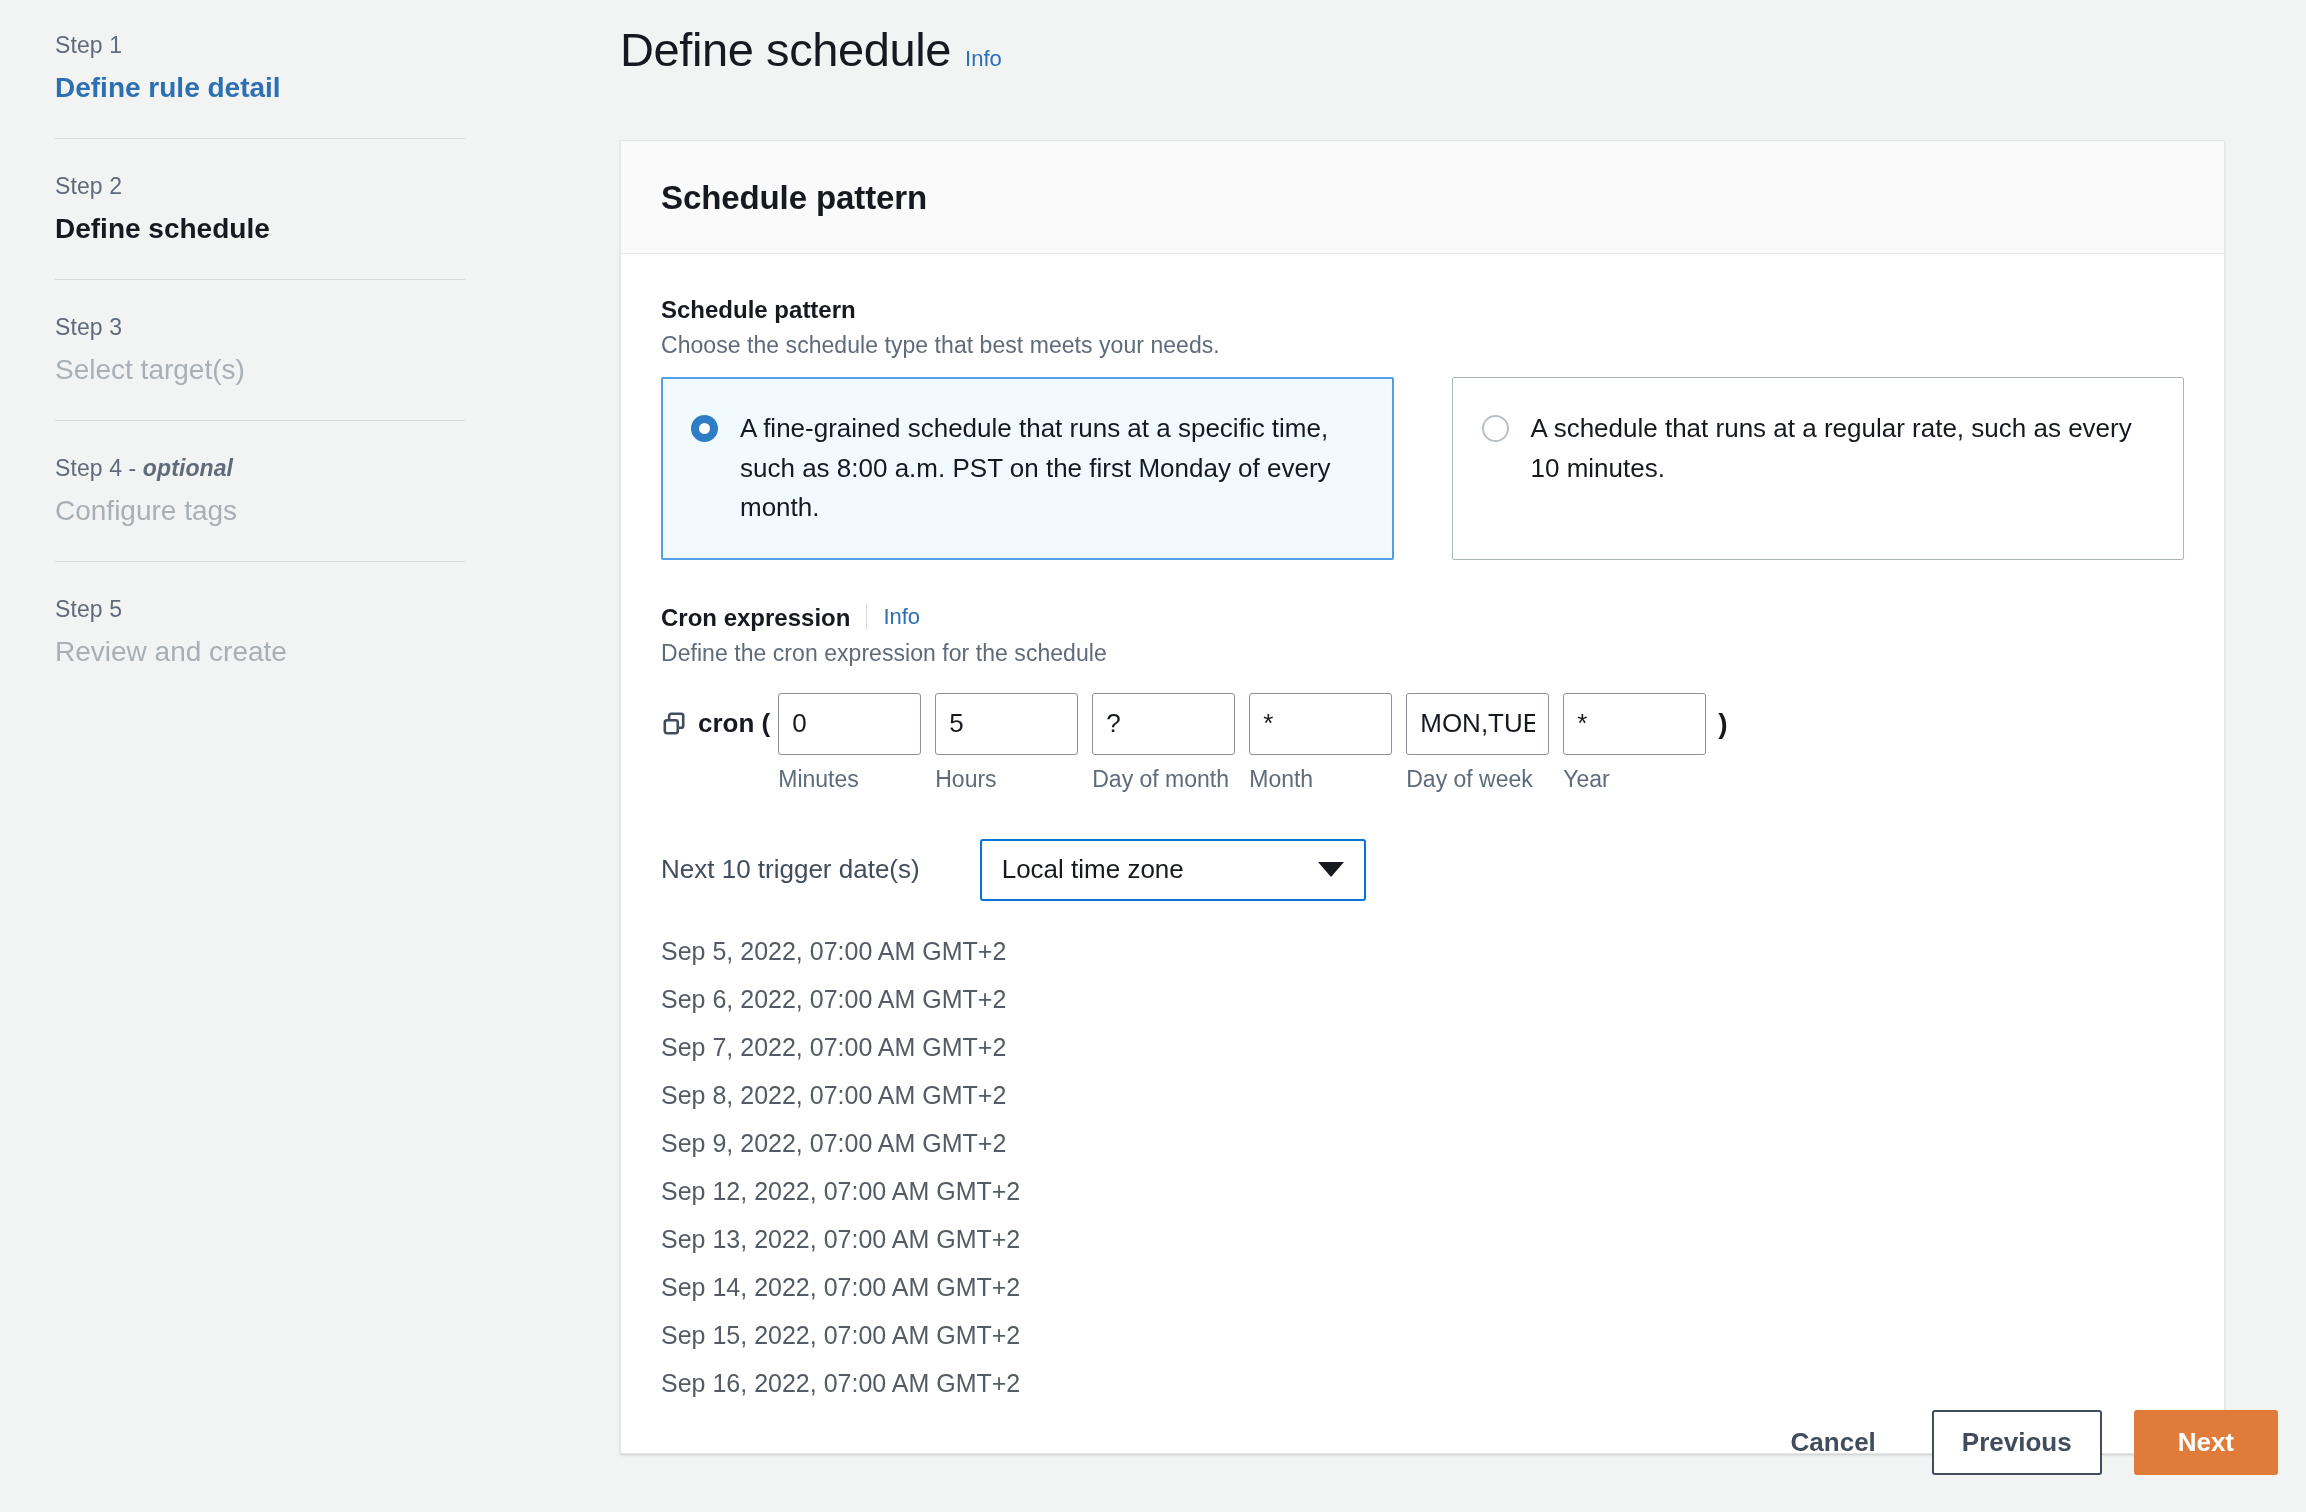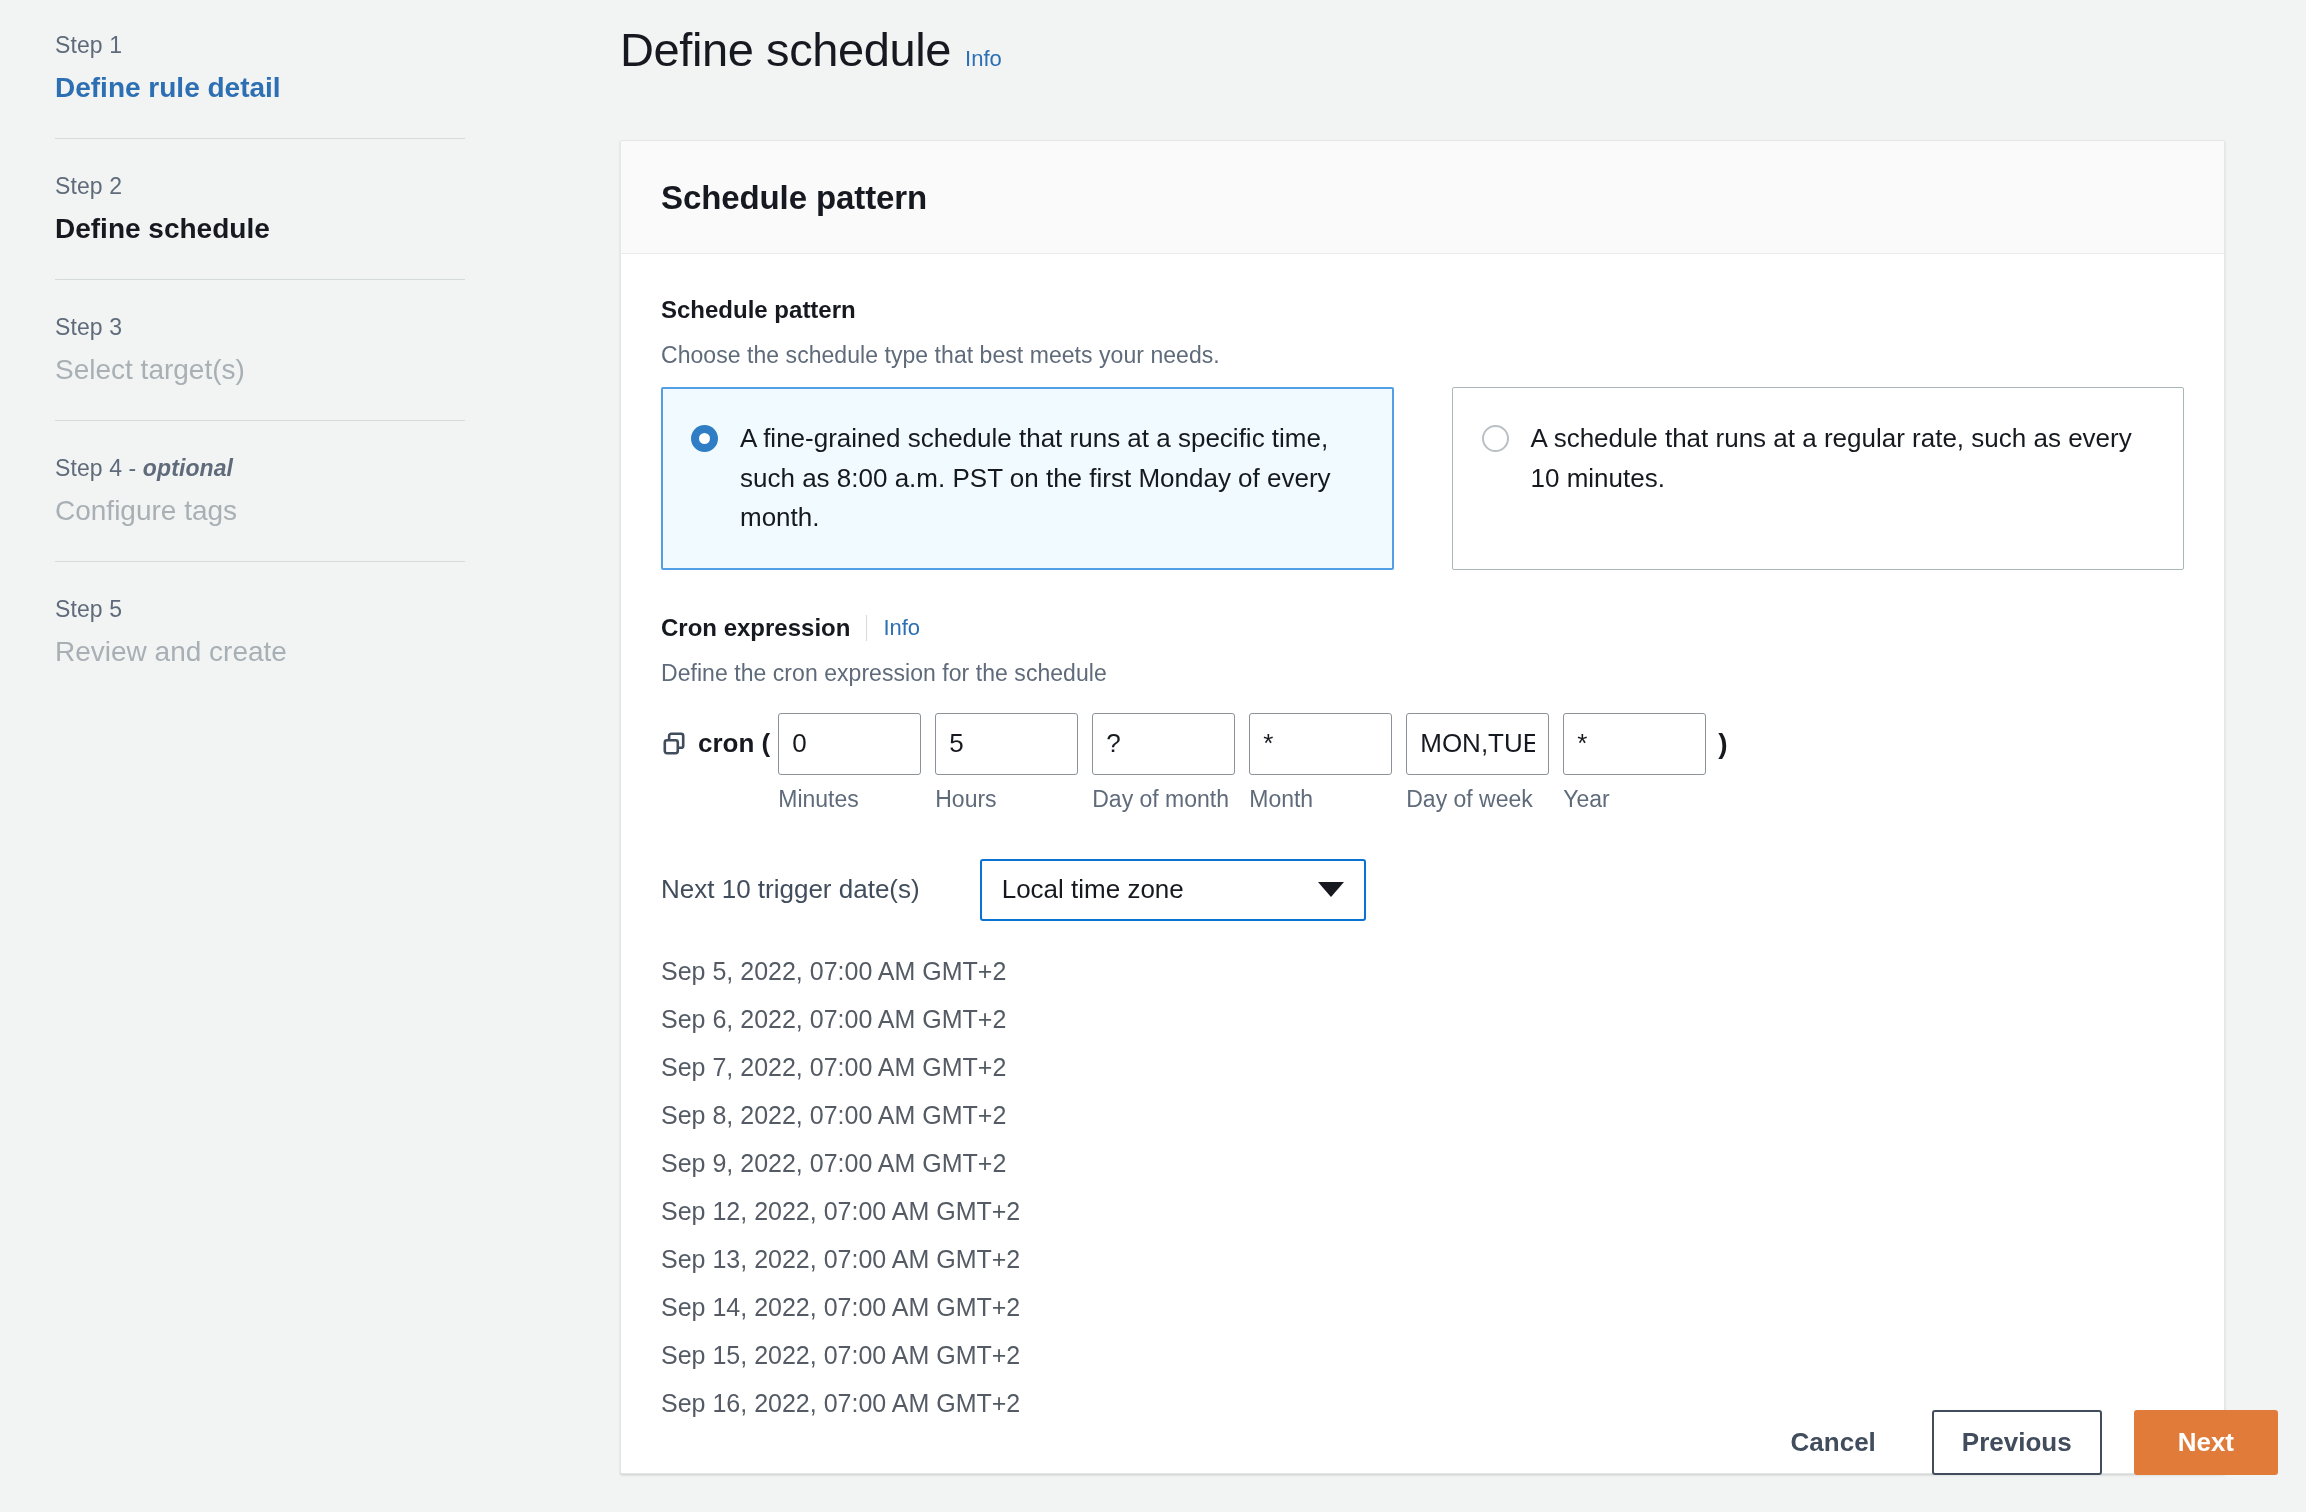--- a/index.html
+++ b/index.html
@@ -101,29 +101,29 @@
     background: #ffffff;
   }
 
   
   .field-label {
     font-size: 24px;
     font-weight: 700;
     color: #16191f;
   }
   .field-label-row {
-    display: flex; align-items: center; gap: 16px;
+    display: flex; align-items: flex-start; gap: 16px;
   }
   .vdivider {
     width: 1px; height: 26px; background: #d5dbdb;
   }
   .field-desc {
     font-size: 23px;
     color: #5f6b7a;
-    margin-top: 18px;
+    margin-top: 8px;
     letter-spacing: 0.05px;
   }
 
   
   .tiles {
     display: flex;
     gap: 58px;
     margin-top: 18px;
   }
   .tile {

